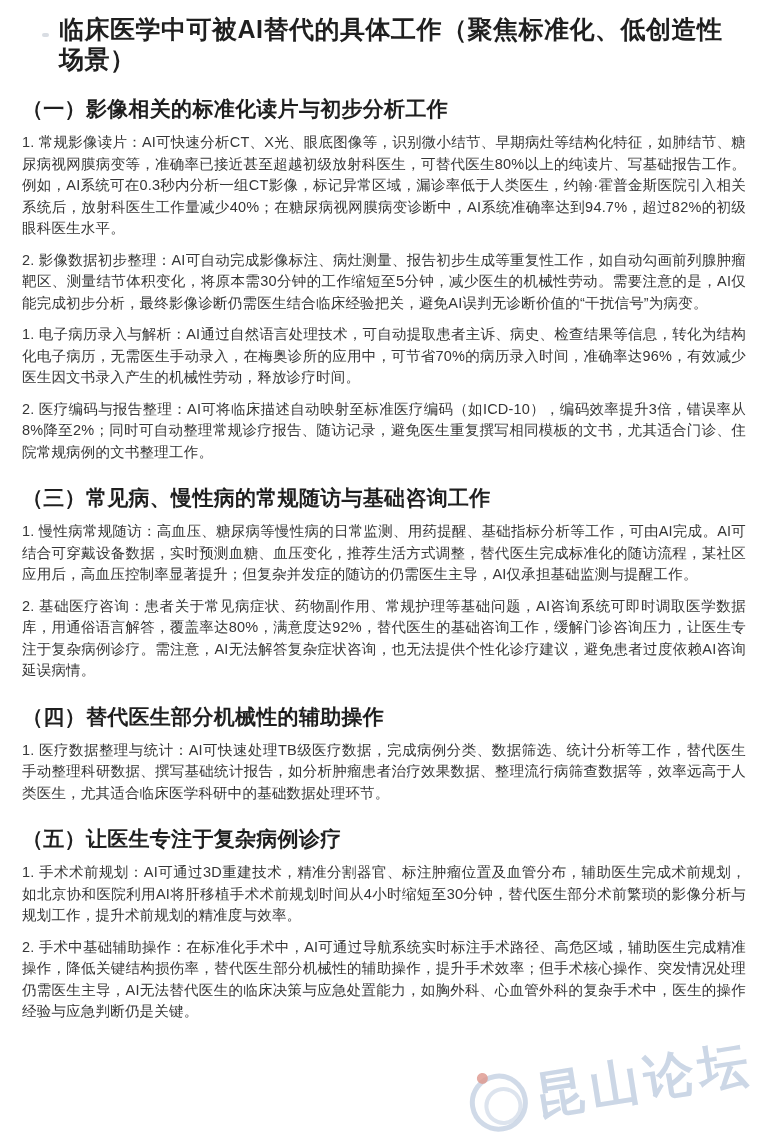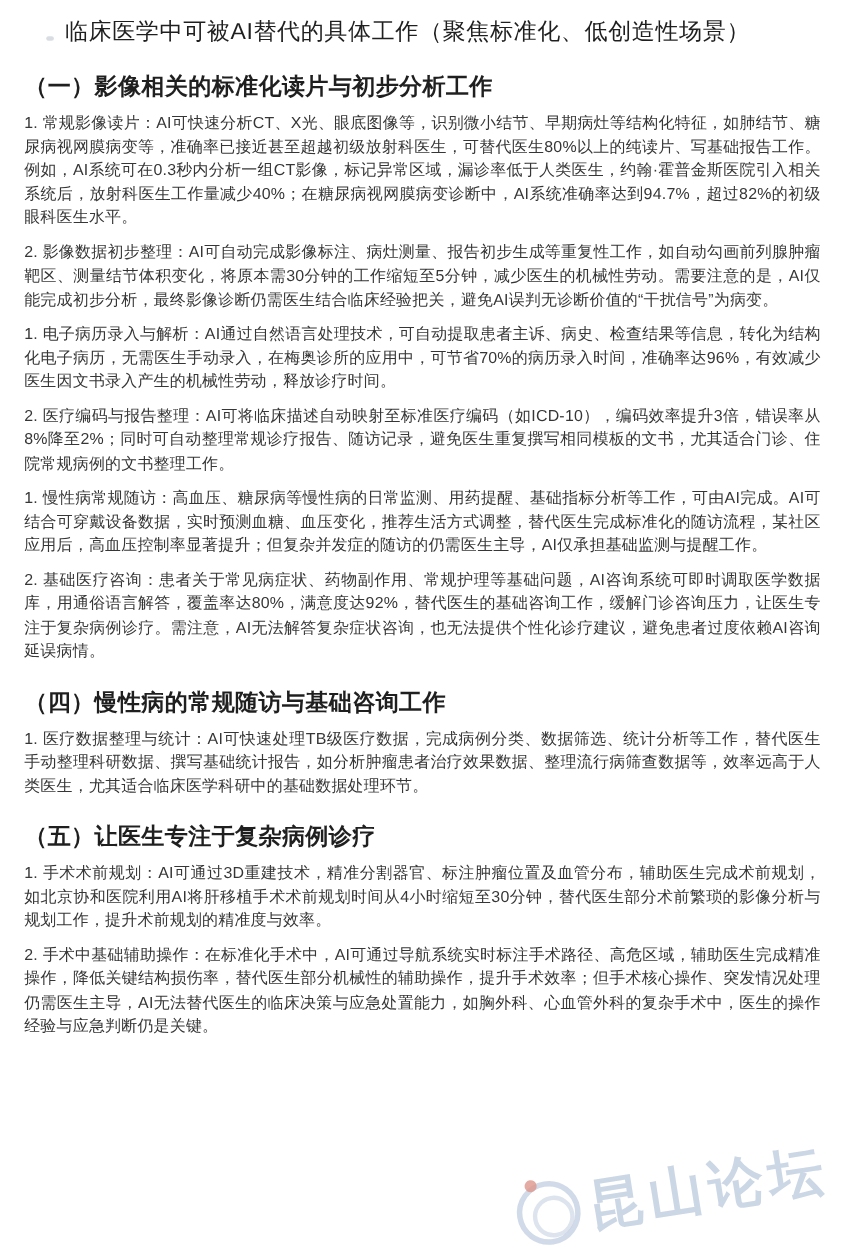--- a/index.html
+++ b/index.html
@@ -14,23 +14,23 @@
     overflow: hidden;
     font-family: "Liberation Sans", "DejaVu Sans", sans-serif;
     color: #363636;
   }
   .doc {
     position: relative;
     padding: 12px 34px 0 22px;
     z-index: 2;
   }
   .page-title {
-    font-size: 21px;
+    font-size: 25px;
     line-height: 30px;
-    font-weight: 400;
+    font-weight: 700;
     color: #1f1f1f;
     margin: 2px 0 4px 37px;
     letter-spacing: 0.5px;
   }
   .sec-heading {
     font-size: 21px;
     line-height: 26px;
     font-weight: 700;
     color: #1f1f1f;
     margin: 22px 0 4px 0;
@@ -113,24 +113,25 @@
 <div class="doc">
   <h1 class="page-title">临床医学中可被AI替代的具体工作（聚焦标准化、低创造性场景）</h1>
 
   <h2 class="sec-heading">（一）影像相关的标准化读片与初步分析工作</h2>
   <p class="para">1. 常规影像读片：AI可快速分析CT、X光、眼底图像等，识别微小结节、早期病灶等结构化特征，如肺结节、糖尿病视网膜病变等，准确率已接近甚至超越初级放射科医生，可替代医生80%以上的纯读片、写基础报告工作。例如，AI系统可在0.3秒内分析一组CT影像，标记异常区域，漏诊率低于人类医生，约翰·霍普金斯医院引入相关系统后，放射科医生工作量减少40%；在糖尿病视网膜病变诊断中，AI系统准确率达到94.7%，超过82%的初级眼科医生水平。</p>
   <p class="para">2. 影像数据初步整理：AI可自动完成影像标注、病灶测量、报告初步生成等重复性工作，如自动勾画前列腺肿瘤靶区、测量结节体积变化，将原本需30分钟的工作缩短至5分钟，减少医生的机械性劳动。需要注意的是，AI仅能完成初步分析，最终影像诊断仍需医生结合临床经验把关，避免AI误判无诊断价值的“干扰信号”为病变。</p>
 
   <p class="para">1. 电子病历录入与解析：AI通过自然语言处理技术，可自动提取患者主诉、病史、检查结果等信息，转化为结构化电子病历，无需医生手动录入，在梅奥诊所的应用中，可节省70%的病历录入时间，准确率达96%，有效减少医生因文书录入产生的机械性劳动，释放诊疗时间。</p>
   <p class="para">2. 医疗编码与报告整理：AI可将临床描述自动映射至标准医疗编码（如ICD-10），编码效率提升3倍，错误率从8%降至2%；同时可自动整理常规诊疗报告、随访记录，避免医生重复撰写相同模板的文书，尤其适合门诊、住院常规病例的文书整理工作。</p>
 
+  <h2 class="sec-heading">（三）常见病、慢性病的常规随访与基础咨询工作</h2>
   <p class="para">1. 慢性病常规随访：高血压、糖尿病等慢性病的日常监测、用药提醒、基础指标分析等工作，可由AI完成。AI可结合可穿戴设备数据，实时预测血糖、血压变化，推荐生活方式调整，替代医生完成标准化的随访流程，某社区应用后，高血压控制率显著提升；但复杂并发症的随访的仍需医生主导，AI仅承担基础监测与提醒工作。</p>
   <p class="para">2. 基础医疗咨询：患者关于常见病症状、药物副作用、常规护理等基础问题，AI咨询系统可即时调取医学数据库，用通俗语言解答，覆盖率达80%，满意度达92%，替代医生的基础咨询工作，缓解门诊咨询压力，让医生专注于复杂病例诊疗。需注意，AI无法解答复杂症状咨询，也无法提供个性化诊疗建议，避免患者过度依赖AI咨询延误病情。</p>
 
-  <h2 class="sec-heading">（四）慢性病的常规随访与基础咨询工作</h2>
+  <h2 class="sec-heading">（四）替代医生部分机械性的辅助操作</h2>
   <p class="para">1. 医疗数据整理与统计：AI可快速处理TB级医疗数据，完成病例分类、数据筛选、统计分析等工作，替代医生手动整理科研数据、撰写基础统计报告，如分析肿瘤患者治疗效果数据、整理流行病筛查数据等，效率远高于人类医生，尤其适合临床医学科研中的基础数据处理环节。</p>
 
   <h2 class="sec-heading">（五）让医生专注于复杂病例诊疗</h2>
   <p class="para">1. 手术术前规划：AI可通过3D重建技术，精准分割器官、标注肿瘤位置及血管分布，辅助医生完成术前规划，如北京协和医院利用AI将肝移植手术术前规划时间从4小时缩短至30分钟，替代医生部分术前繁琐的影像分析与规划工作，提升术前规划的精准度与效率。</p>
   <p class="para">2. 手术中基础辅助操作：在标准化手术中，AI可通过导航系统实时标注手术路径、高危区域，辅助医生完成精准操作，降低关键结构损伤率，替代医生部分机械性的辅助操作，提升手术效率；但手术核心操作、突发情况处理仍需医生主导，AI无法替代医生的临床决策与应急处置能力，如胸外科、心血管外科的复杂手术中，医生的操作经验与应急判断仍是关键。</p>
 </div>
 
 <div class="watermark">
   <span class="watermark-logo">
     <span class="watermark-logo-inner"></span>

